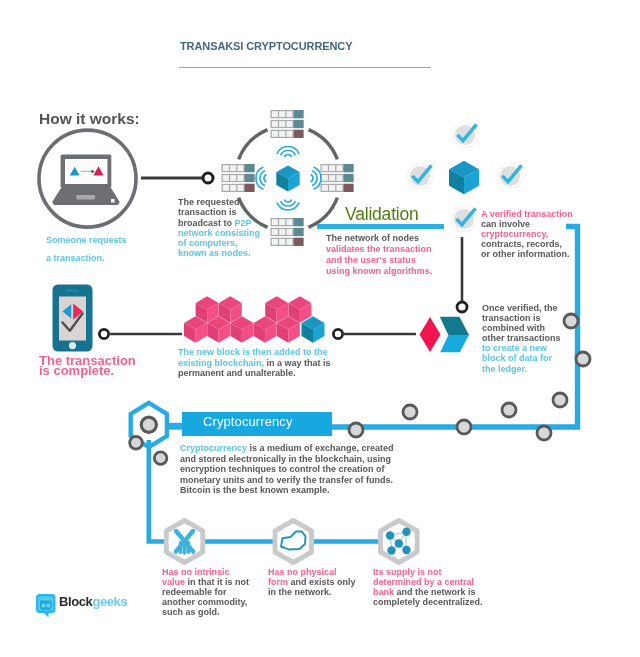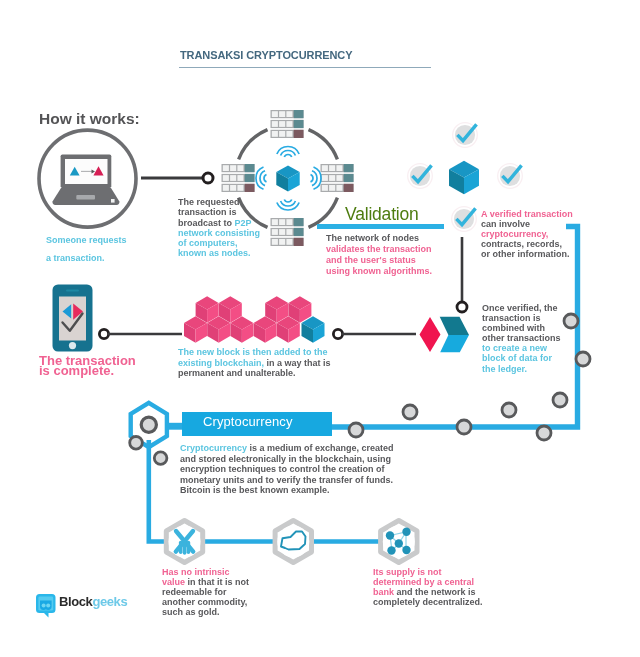--- a/index.html
+++ b/index.html
@@ -11,21 +11,21 @@
   .txt{position:absolute;white-space:pre;line-height:10px;font-weight:bold;}
   .t-dark{color:#58585b;}
   .t-cyan{color:#5bc5e0;}
   .t-pink{color:#f06292;}
 </style>
 </head>
 <body>
 
 <div id="stage">
 
-  <div class="txt" style="left:180px;top:50px;font-size:11px;letter-spacing:-0.1px;color:#44687f;">TRANSAKSI CRYPTOCURRENCY</div>
+  <div class="txt" style="left:180px;top:41px;font-size:11px;letter-spacing:-0.1px;color:#44687f;">TRANSAKSI CRYPTOCURRENCY</div>
   <div class="abs" style="left:179px;top:67px;width:252px;height:1px;background:#8fa9ba;"></div>
 
   <div class="txt" style="left:39px;top:114px;font-size:15.5px;color:#545456;">How it works:</div>
 
   <svg class="abs" width="640" height="657" style="left:0;top:0">
     <defs>
       <g id="server">
         <rect x="-16.5" y="-14" width="33" height="8.2" fill="#a9abad"></rect>
         <rect x="-16.5" y="-4.1" width="33" height="8.2" fill="#a9abad"></rect>
         <rect x="-16.5" y="5.8" width="33" height="8.2" fill="#a9abad"></rect>
@@ -290,20 +290,23 @@
 <span class="t-dark">redeemable for</span>
 <span class="t-dark">another commodity,</span>
 <span class="t-dark">such as gold.</span></div>
 
   <div class="txt" style="left:180px;top:443px;font-size:9px;line-height:10.6px;"><span class="t-cyan">Cryptocurrency</span><span class="t-dark"> is a medium of exchange, created</span>
 <span class="t-dark">and stored electronically in the blockchain, using</span>
 <span class="t-dark">encryption techniques to control the creation of</span>
 <span class="t-dark">monetary units and to verify the transfer of funds.</span>
 <span class="t-dark">Bitcoin is the best known example.</span></div>
 
+  <div class="txt" style="left:268px;top:568px;font-size:9px;line-height:9.9px;"><span class="t-pink">Has no physical</span>
+<span class="t-pink">form</span><span class="t-dark"> and exists only</span>
+<span class="t-dark">in the network.</span></div>
 
   <div class="txt" style="left:373px;top:568px;font-size:9px;line-height:9.9px;"><span class="t-pink">Its supply is not</span>
 <span class="t-pink">determined by a central</span>
 <span class="t-pink">bank</span><span class="t-dark"> and the network is</span>
 <span class="t-dark">completely decentralized.</span></div>
 
   <div class="txt" style="left:59px;top:597px;font-size:13px;letter-spacing:-0.4px;"><span style="color:#2b2b2b;">Block</span><span style="color:#6dc9e8;">geeks</span></div>
 
   <div class="txt" style="left:482px;top:303px;font-size:9px;line-height:10.1px;"><span class="t-dark">Once verified, the</span>
 <span class="t-dark">transaction is</span>

